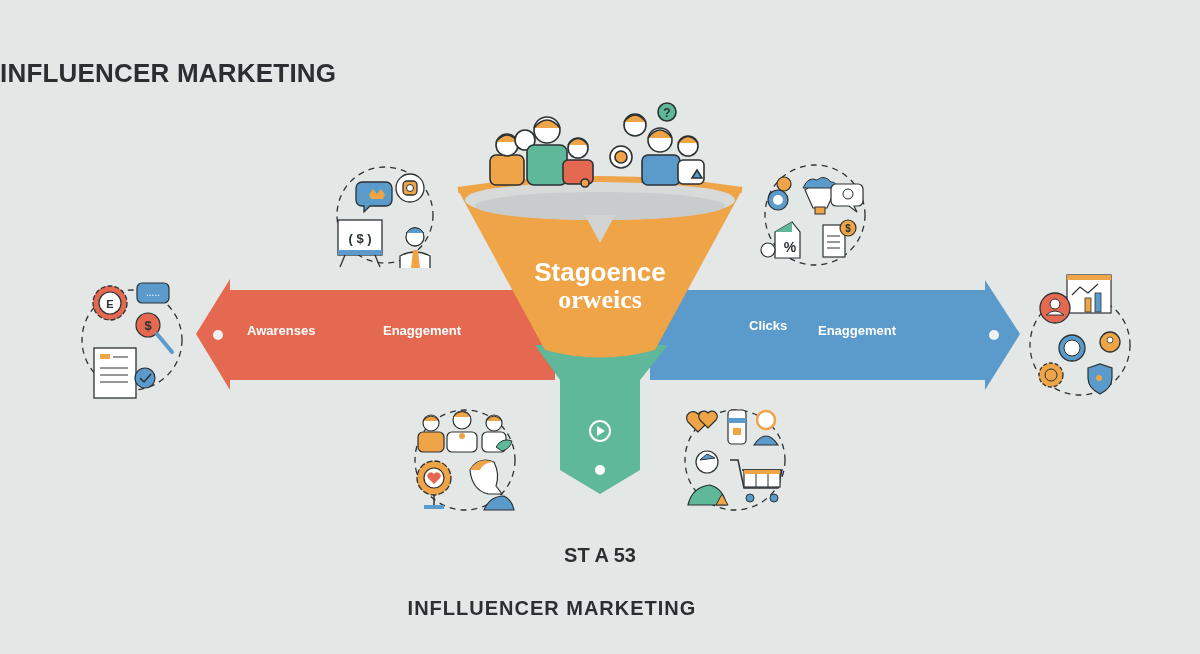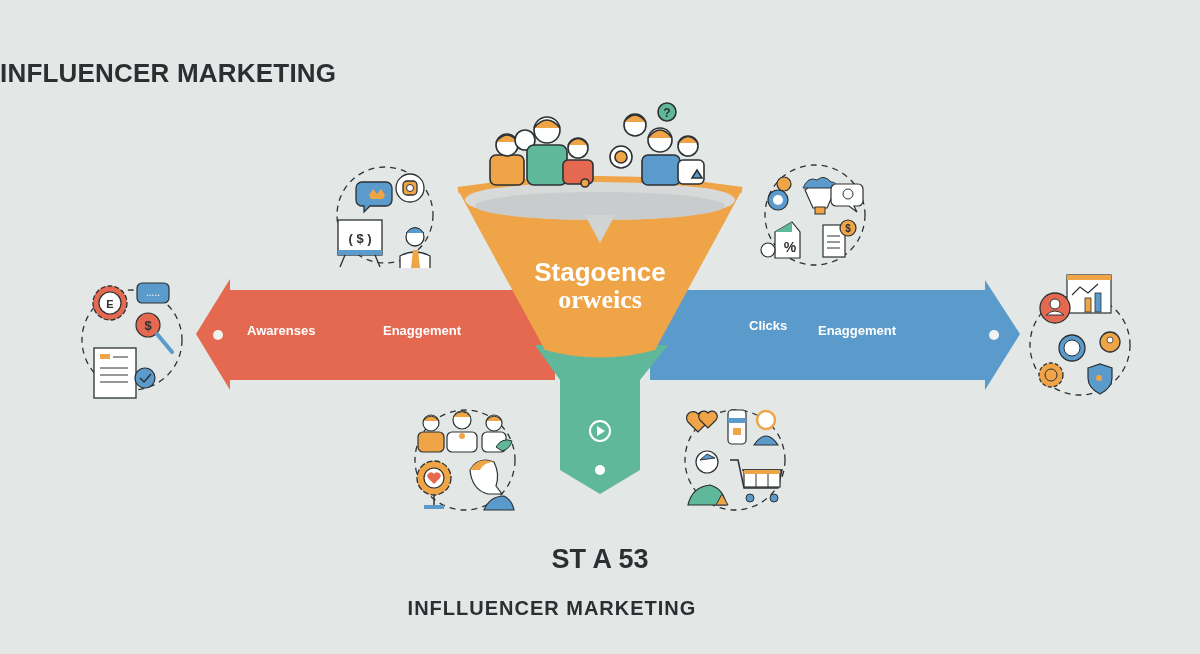--- a/index.html
+++ b/index.html
@@ -9,21 +9,21 @@
       font-family: "Liberation Sans", sans-serif;
       position: relative;
     }
     .abs { position: absolute; }
     .title {
       left: 0; width: 1200px; top: 58px; text-align: left;
       font-weight: bold; font-size: 26px; color: #2c2f31; letter-spacing: 0.2px;
     }
     .subtitle {
       left: 0; width: 1200px; top: 544px; text-align: center;
-      font-weight: bold; font-size: 27px; color: #2c2f31;
+      font-weight: bold; font-size: 20px; color: #2c2f31;
     }
     .footer {
       left: 0; width: 1104px; top: 597px; text-align: center;
       font-weight: bold; font-size: 20px; color: #2c2f31; letter-spacing: 1px;
     }
     svg.canvas { position: absolute; left: 0; top: 0; }
     .arrow-label {
       font-weight: bold; font-size: 13px; color: #fff;
     }
     .funnel-label {

